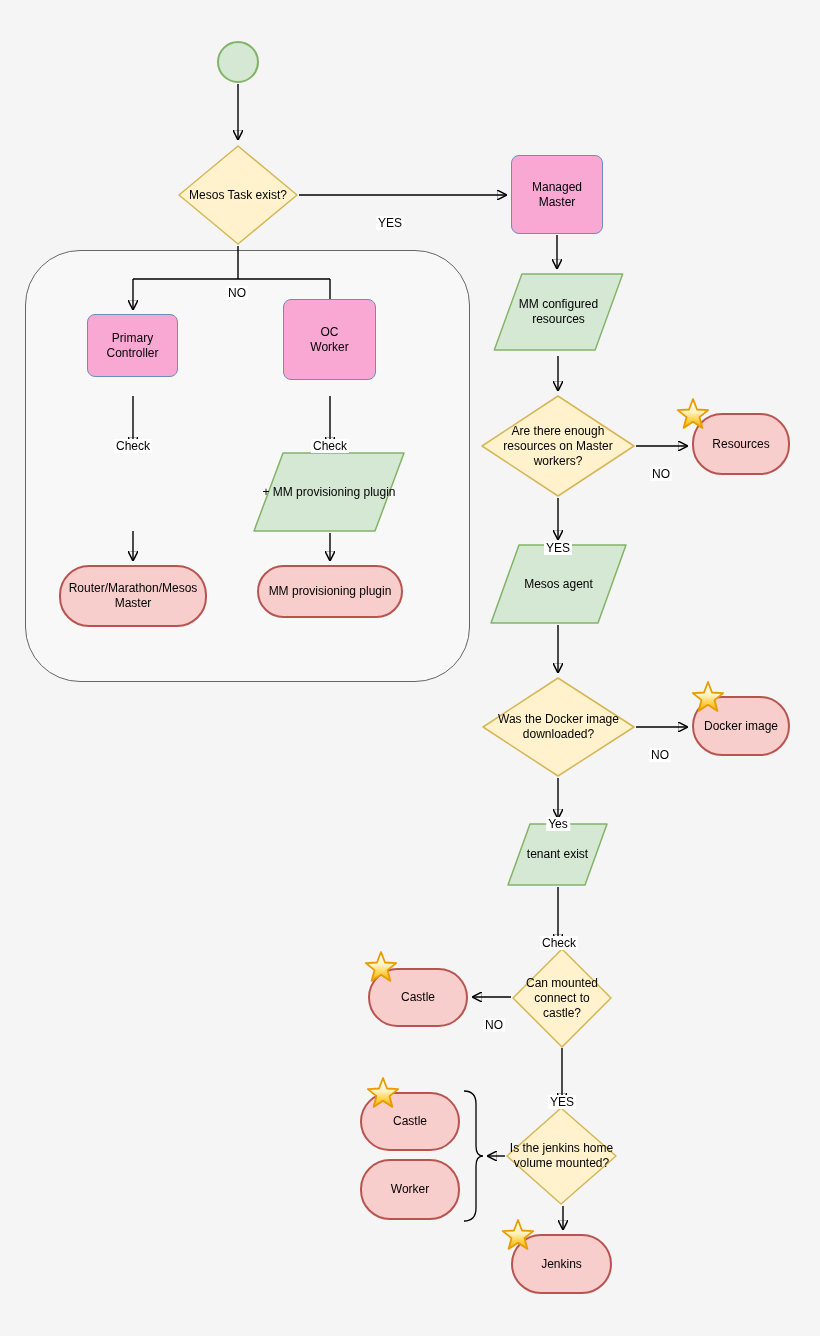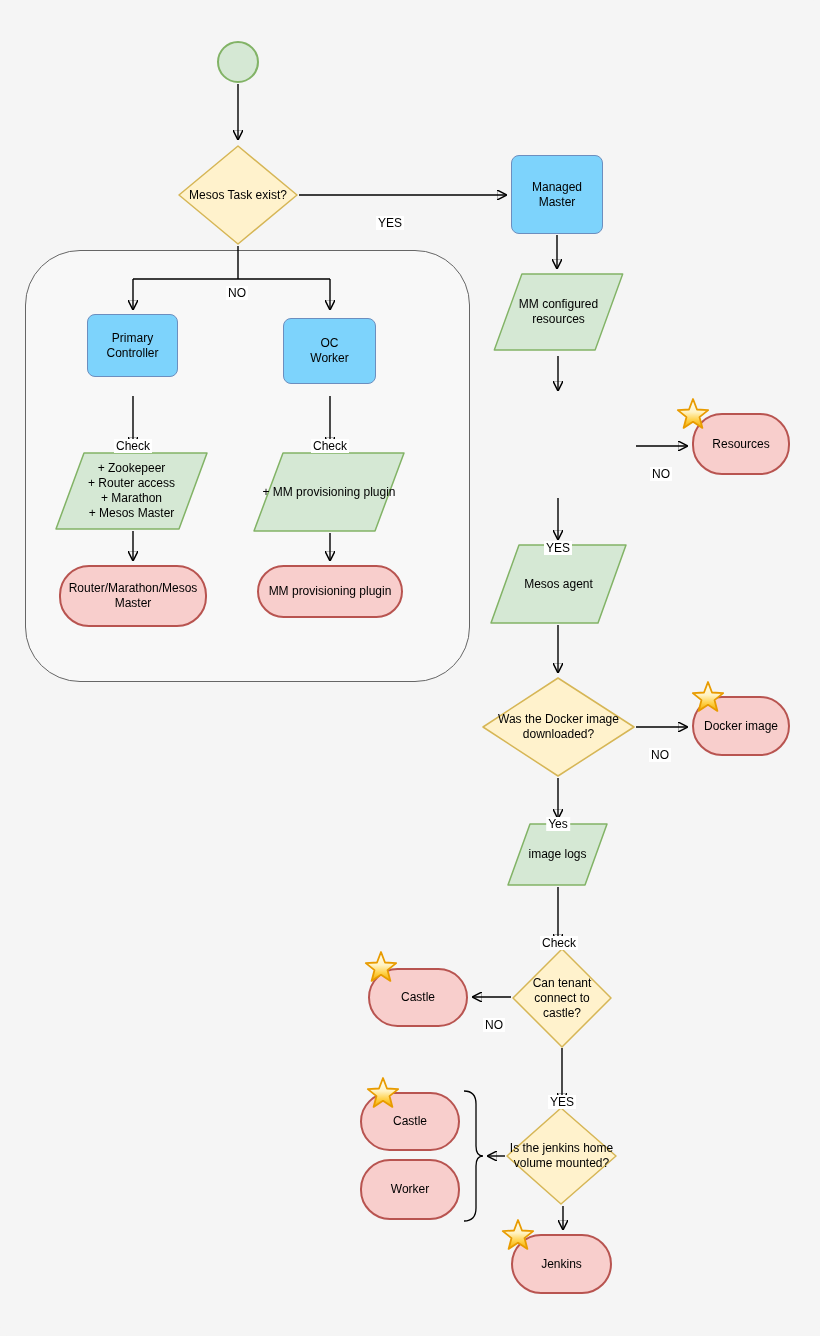--- a/index.html
+++ b/index.html
@@ -9,21 +9,21 @@
   .group-box { position:absolute; left:25px; top:250px; width:443px; height:430px;
                border:1px solid #666; border-radius:55px; background:#F8F8F8; }
 
   #wires { position:absolute; left:0; top:0; width:820px; height:1336px; }
   #wires path { stroke:#000; stroke-width:1.4; fill:none; }
   #wires path.brace { stroke-width:1.3; }
 
   .node { position:absolute; display:flex; align-items:center; justify-content:center;
           text-align:center; font-size:12px; line-height:15px; color:#000;
           white-space:pre-line; box-sizing:border-box; }
-  .proc { background:#7dd3fc; border:1.5px solid #6C8EBF; border-radius:8px; }
+  .proc { background:#f9a8d4; border:1.5px solid #6C8EBF; border-radius:8px; }
   .term { background:#F8CECC; border:2px solid #B85450; border-radius:30px; }
   .start-circle { position:absolute; left:217px; top:41px; width:42px; height:42px;
                   border-radius:50%; background:#D5E8D4; border:2px solid #82B366; box-sizing:border-box; }
 
   .shape { position:absolute; left:0; top:0; width:100%; height:100%; }
   .lbl { position:relative; z-index:2; padding:0 3px; }
 
   .elabel { position:absolute; transform:translate(-50%,-50%); background:#FFF;
             padding:0 2px; font-size:12px; color:#000; z-index:5;margin-top:28px; }
 
@@ -92,34 +92,25 @@
   <div class="node proc" style="left:511px;top:155px;width:92px;height:79px">
     <span class="lbl">Managed
 Master</span>
   </div>
 
   <div class="node proc" style="left:87px;top:314px;width:91px;height:63px">
     <span class="lbl">Primary
 Controller</span>
   </div>
 
-  <div class="node proc" style="left:283px;top:318px;width:93px;height:66px">
+  <div class="node proc" style="left:283px;top:299px;width:93px;height:81px">
     <span class="lbl">OC
 Worker</span>
   </div>
 
-  <div class="node" style="left:55px;top:452px;width:153px;height:78px">
-    <svg class="shape" viewBox="0 0 153 78">
-        <polygon points="29,1 152,1 124,77 1,77" fill="#D5E8D4" stroke="#82B366" stroke-width="1.5" stroke-linejoin="round"></polygon>
-      </svg>
-    <span class="lbl">+ Zookepeer
-+ Router access
-+ Marathon
-+ Mesos Master</span>
-  </div>
 
   <div class="node" style="left:253px;top:452px;width:152px;height:80px">
     <svg class="shape" viewBox="0 0 152 80">
         <polygon points="30,1 151,1 122,79 1,79" fill="#D5E8D4" stroke="#82B366" stroke-width="1.5" stroke-linejoin="round"></polygon>
       </svg>
     <span class="lbl">+ MM provisioning plugin</span>
   </div>
 
   <div class="node term" style="left:59px;top:565px;width:148px;height:62px">
     <span class="lbl">Router/Marathon/Mesos
@@ -131,20 +122,28 @@
   </div>
 
   <div class="node" style="left:490px;top:273px;width:137px;height:78px">
     <svg class="shape" viewBox="0 0 137 82">
         <polygon points="30,1 136,1 107,81 1,81" fill="#D5E8D4" stroke="#82B366" stroke-width="1.5" stroke-linejoin="round"></polygon>
       </svg>
     <span class="lbl">MM configured
 resources</span>
   </div>
 
+  <div class="node" style="left:481px;top:395px;width:154px;height:102px">
+    <svg class="shape" viewBox="0 0 154 102">
+        <polygon points="77,1 153,51 77,101 1,51" fill="#FFF2CC" stroke="#D6B656" stroke-width="1.5" stroke-linejoin="round"></polygon>
+      </svg>
+    <span class="lbl">Are there enough
+resources on Master
+workers?</span>
+  </div>
 
   <div class="node term" style="left:692px;top:413px;width:98px;height:62px">
     <span class="lbl">Resources</span>
   </div>
   <svg class="star" style="left:676px;top:397px">
       <use href="#star"></use>
     </svg>
 
   <div class="node" style="left:490px;top:544px;width:137px;height:80px">
     <svg class="shape" viewBox="0 0 137 80">
@@ -165,28 +164,28 @@
 downloaded?</span>
   </div>
   <svg class="star" style="left:691px;top:680px">
       <use href="#star"></use>
     </svg>
 
   <div class="node" style="left:507px;top:823px;width:101px;height:63px">
     <svg class="shape" viewBox="0 0 101 63">
         <polygon points="23,1 100,1 78,62 1,62" fill="#D5E8D4" stroke="#82B366" stroke-width="1.5" stroke-linejoin="round"></polygon>
       </svg>
-    <span class="lbl">image logs</span>
+    <span class="lbl">tenant exist</span>
   </div>
 
   <div class="node" style="left:512px;top:948px;width:100px;height:100px">
     <svg class="shape" viewBox="0 0 100 100">
         <polygon points="50,1 99,50 50,99 1,50" fill="#FFF2CC" stroke="#D6B656" stroke-width="1.5" stroke-linejoin="round"></polygon>
       </svg>
-    <span class="lbl">Can tenant
+    <span class="lbl">Can mounted
 connect to
 castle?</span>
   </div>
 
   <div class="node term" style="left:368px;top:968px;width:100px;height:59px">
     <span class="lbl">Castle</span>
   </div>
   <svg class="star" style="left:364px;top:950px">
       <use href="#star"></use>
     </svg>

